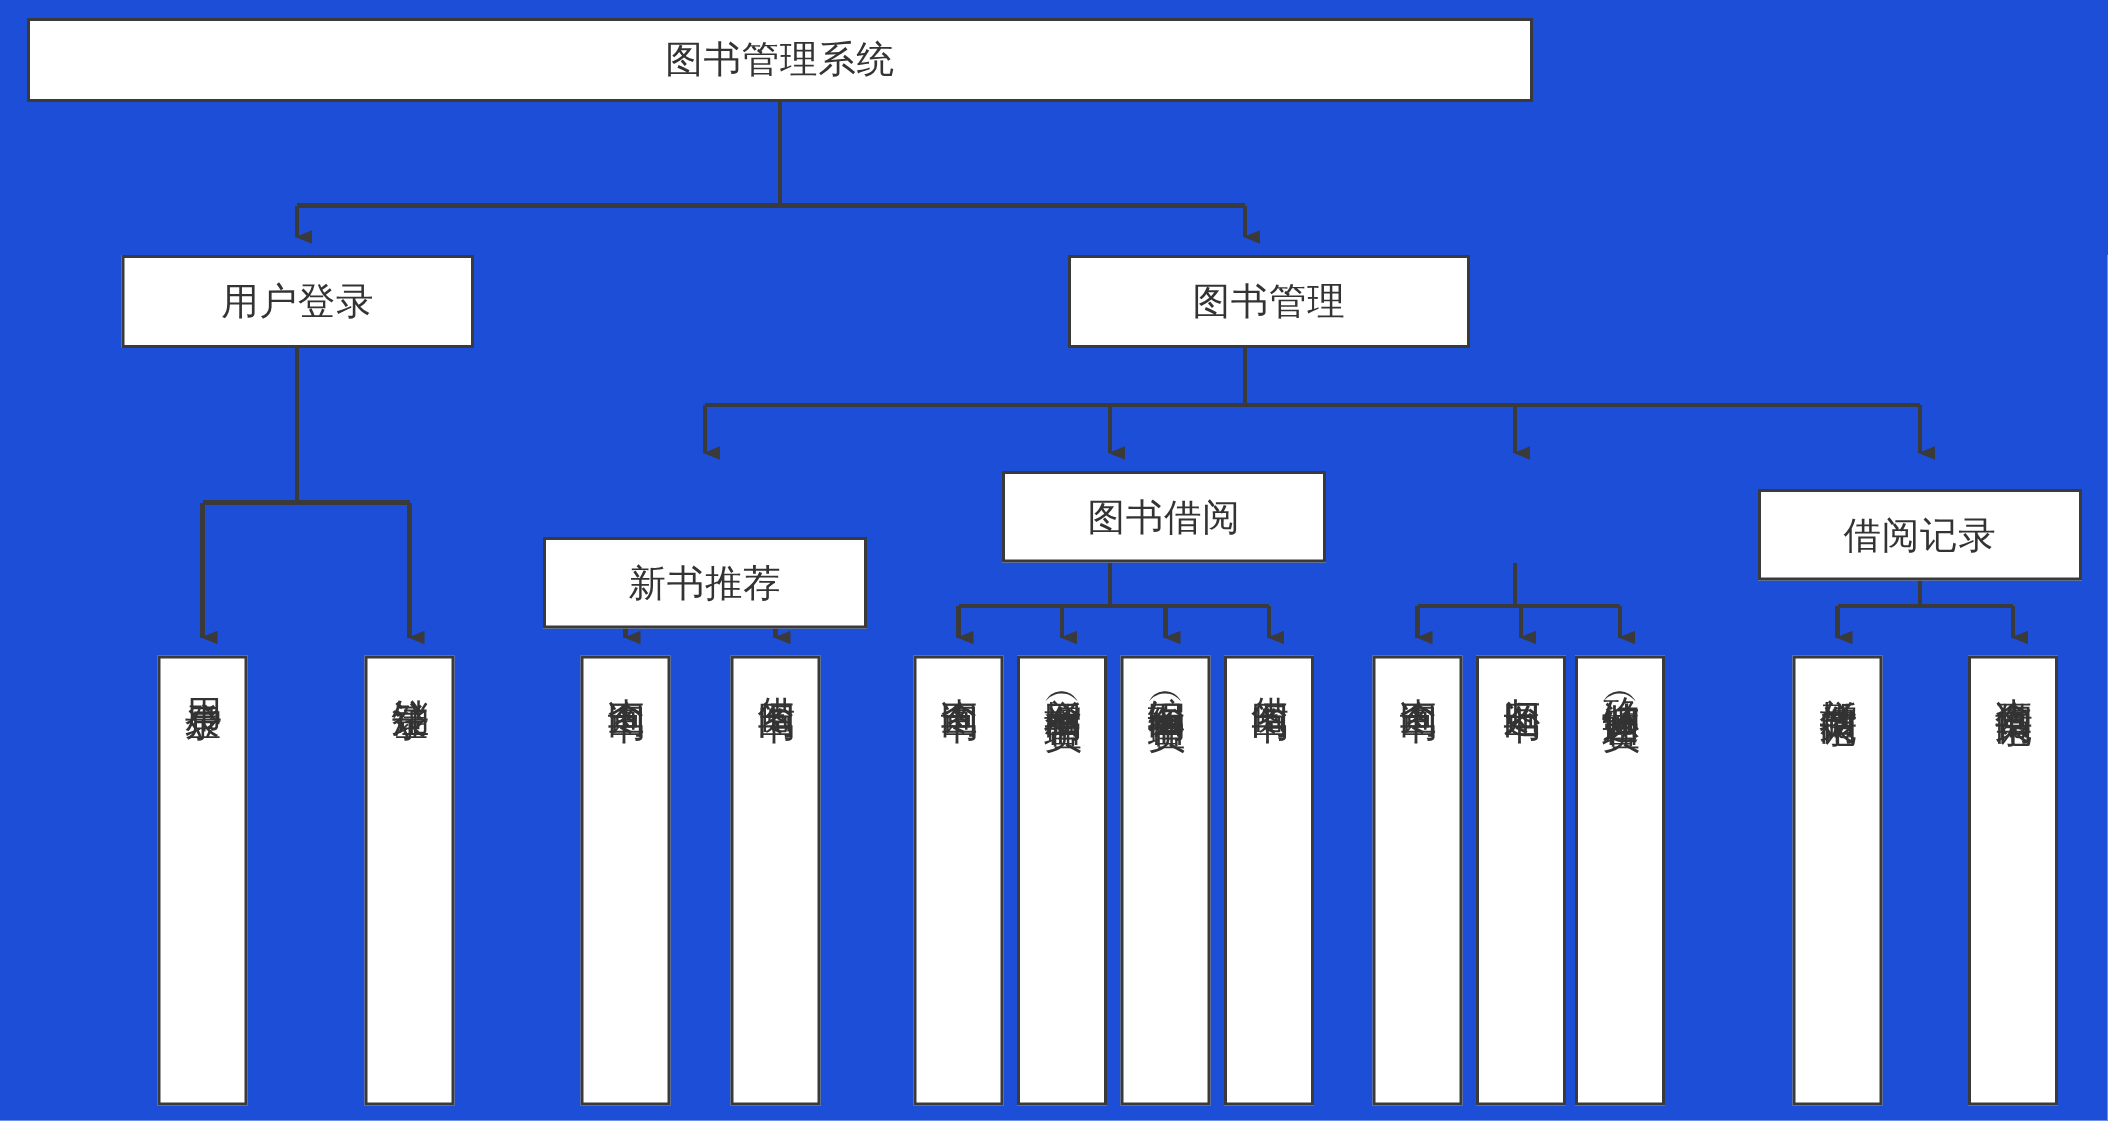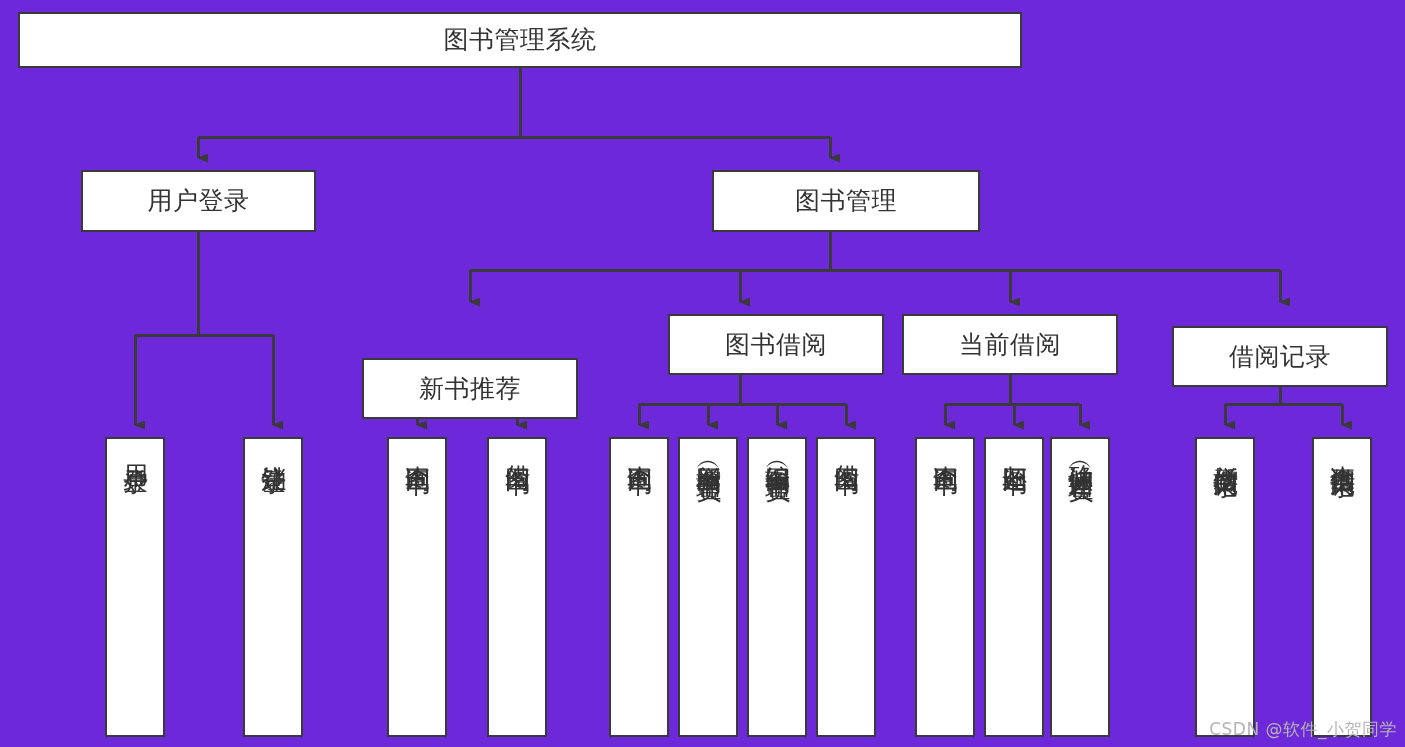--- a/index.html
+++ b/index.html
@@ -10,21 +10,21 @@
   body {
     width: 1405px;
     height: 747px;
     font-family: "DejaVu Sans", "Liberation Sans", sans-serif;
     overflow: hidden;
   }
   #diagram-root {
     position: relative;
     width: 1405px;
     height: 747px;
-    background: #6d28d9;
+    background: #1d4ed8;
   }
   svg#tree-svg {
     position: absolute;
     left: 0;
     top: 0;
     width: 1405px;
     height: 747px;
   }
   .node-box {
     position: absolute;
@@ -132,23 +132,20 @@
   <div class="node-box" style="left:712px;top:170px;width:268px;height:62px;">
     <span class="node-label-h">图书管理</span>
   </div>
 
   <div class="node-box" style="left:362px;top:314px;width:216px;height:61px;margin-top:44px;">
     <span class="node-label-h">新书推荐</span>
   </div>
   <div class="node-box" style="left:668px;top:314px;width:216px;height:61px;">
     <span class="node-label-h">图书借阅</span>
   </div>
-  <div class="node-box" style="left:902px;top:314px;width:216px;height:61px;">
-    <span class="node-label-h">当前借阅</span>
-  </div>
   <div class="node-box" style="left:1172px;top:326px;width:216px;height:61px;">
     <span class="node-label-h">借阅记录</span>
   </div>
 
   <div class="node-box leaf" style="left:105px;top:437px;width:60px;height:300px;">
     <span class="node-label-v">用户登录</span>
   </div>
   <div class="node-box leaf" style="left:243px;top:437px;width:60px;height:300px;">
     <span class="node-label-v">注销登录</span>
   </div>
@@ -179,15 +176,14 @@
   <div class="node-box leaf" style="left:1050px;top:437px;width:60px;height:300px;">
     <span class="node-label-v">确认归还（管理员）</span>
   </div>
   <div class="node-box leaf" style="left:1195px;top:437px;width:60px;height:300px;">
     <span class="node-label-v">新增借阅记录</span>
   </div>
   <div class="node-box leaf" style="left:1312px;top:437px;width:60px;height:300px;">
     <span class="node-label-v">查询借阅记录</span>
   </div>
 
-  <div class="watermark">CSDN @软件_小贺同学</div>
 
 </div>
 
 </body></html>

